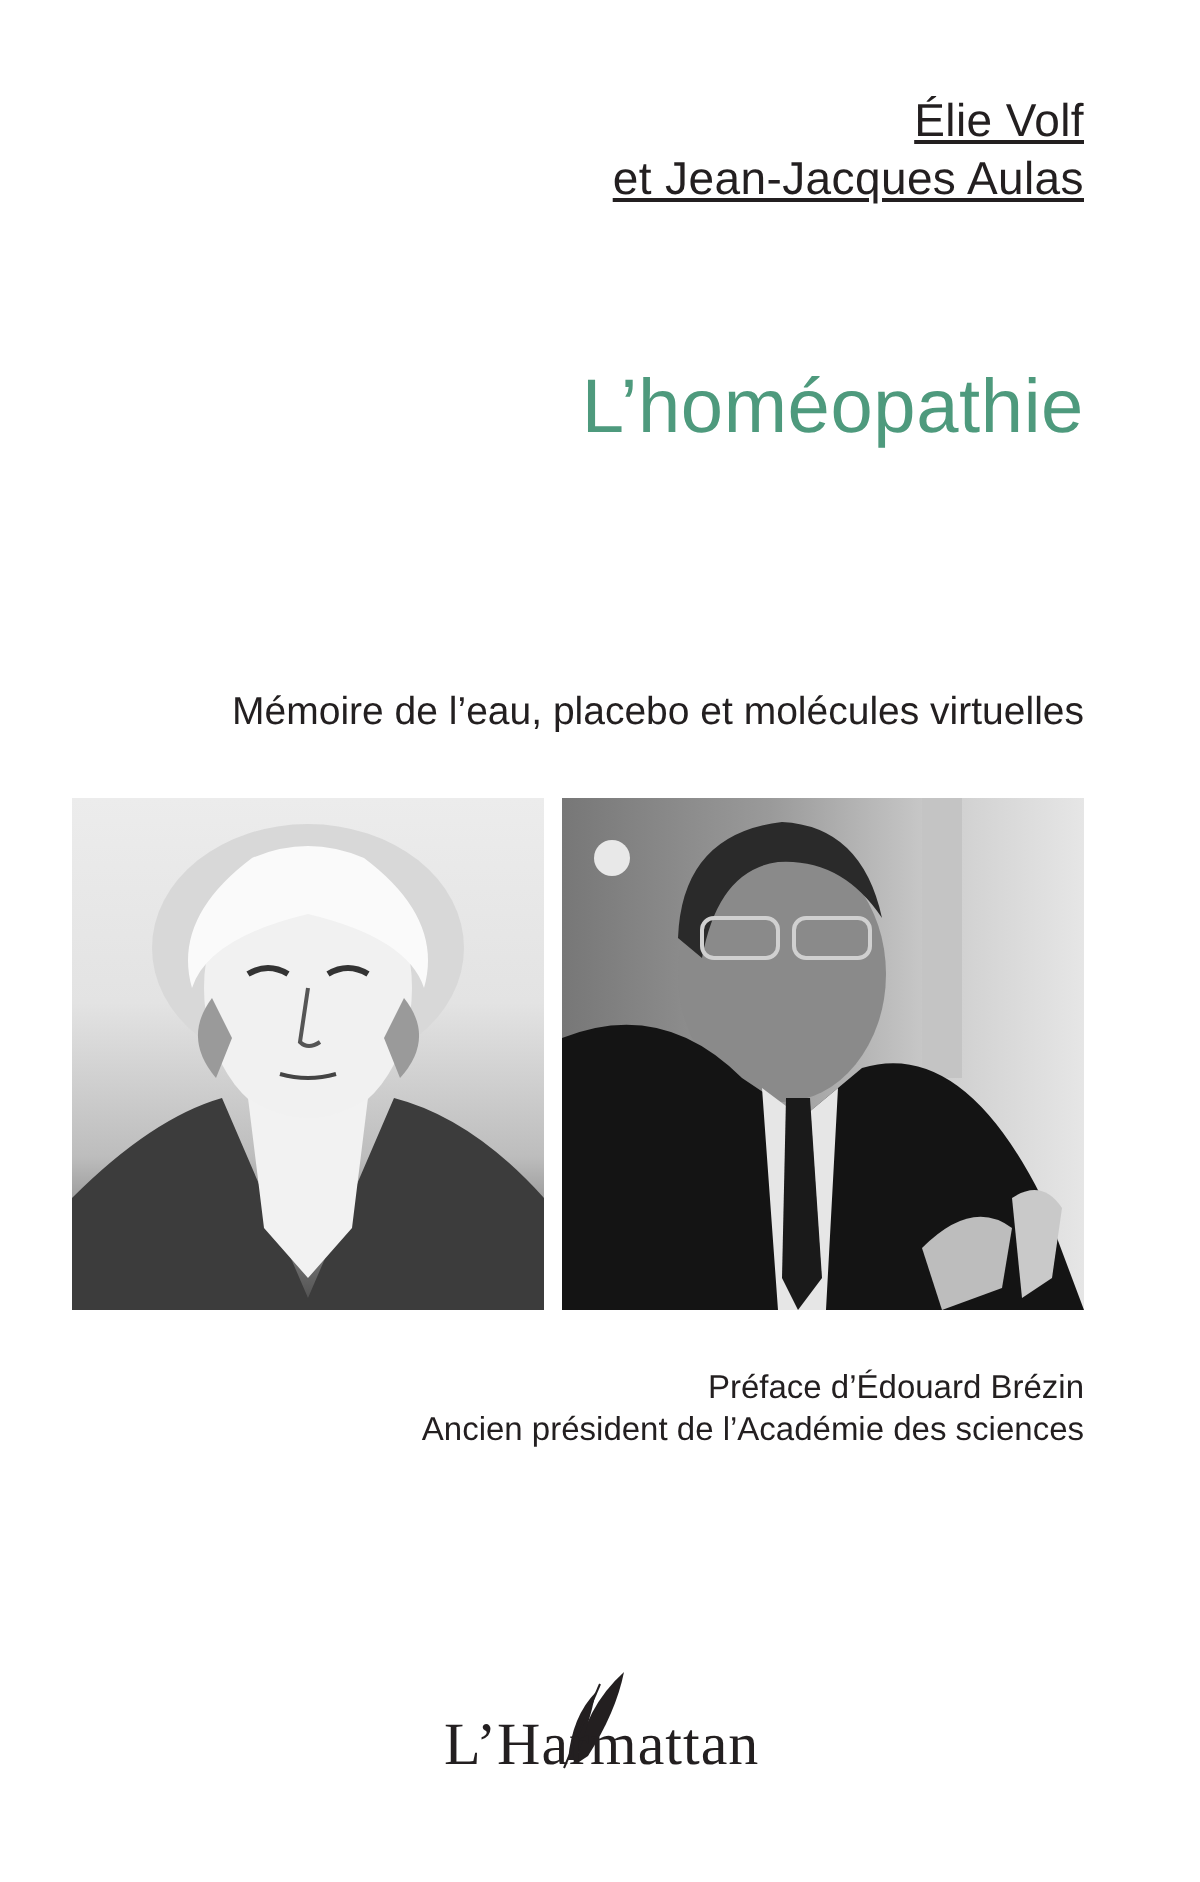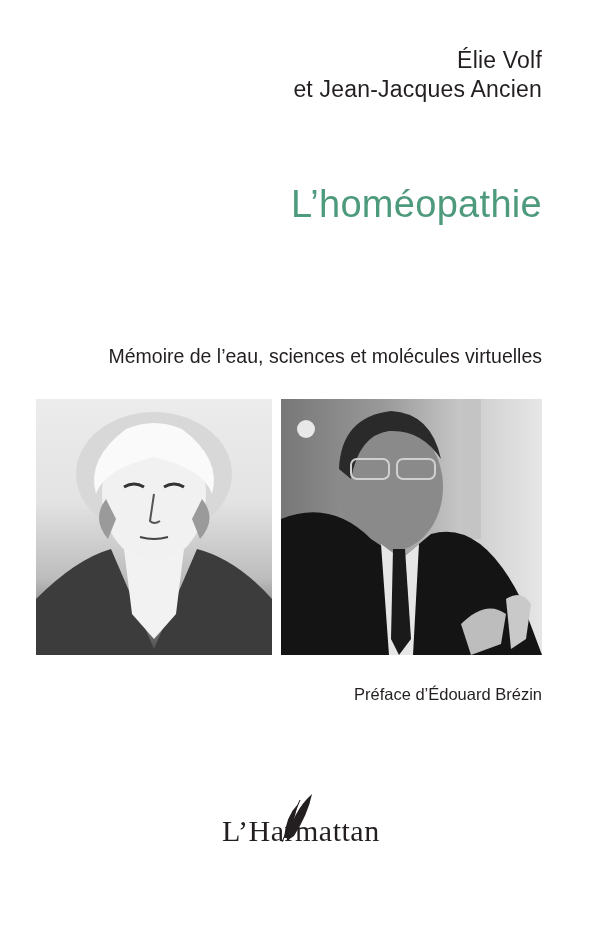--- a/index.html
+++ b/index.html
@@ -1,42 +1,42 @@
 <!DOCTYPE html>
 <html><head>
 <meta charset="utf-8">
 <style>
   html, body { margin:0; padding:0; background:#ffffff; }
   body { width:600px; height:941px; position:relative; overflow:hidden; font-family:"Liberation Sans", sans-serif; }
-  .authors { position:absolute; right:58px; top:46px; text-align:right; color:#231f20; font-size:23px; line-height:29px; letter-spacing:0.2px; }
+  .authors { position:absolute; right:58px; top:46px; text-align:right; color:#231f20; font-size:23px; line-height:29px; letter-spacing:0.2px;text-decoration:underline; }
   .title { position:absolute; right:58px; top:178px; text-align:right; font-weight:normal; font-size:38px; line-height:52px; letter-spacing:0.3px; }
   .subtitle { position:absolute; right:58px; top:343px; text-align:right; color:#231f20; font-size:19.5px; line-height:26px; }
   .photo { position:absolute; top:399px; height:256px; overflow:hidden; }
   .photo-left { left:36px; width:236px; background:linear-gradient(180deg,#ececec 0%,#e3e3e3 40%,#bdbdbd 70%,#4a4a4a 100%); }
   .photo-right { left:281px; width:261px; background:linear-gradient(90deg,#777 0%,#9a9a9a 40%,#d0d0d0 75%,#e6e6e6 100%); }
   .photo svg { position:absolute; left:0; top:0; }
   .preface { position:absolute; right:58px; top:684px; text-align:right; color:#231f20; font-size:16.5px; line-height:21px; }
-  .logo { position:absolute; left:222px; top:792px; width:170px; height:60px; }
+  .logo { position:absolute; left:222px; top:834px; width:170px; height:60px; }
   .logo-text { position:absolute; left:0; top:22px; font-family:"Liberation Serif", serif; font-size:30px; color:#231f20; letter-spacing:0.5px; }
 </style>
 </head>
 <body>
 
 <div>
 
   <div class="authors">
     <div>Élie Volf</div>
-    <div>et Jean-Jacques Ancien</div>
+    <div>et Jean-Jacques Aulas</div>
   </div>
 
   <div class="title" style="color:#4e9a7d">
     <div>L’homéopathie</div>
   </div>
 
-  <div class="subtitle">Mémoire de l’eau, sciences et molécules virtuelles</div>
+  <div class="subtitle">Mémoire de l’eau, placebo et molécules virtuelles</div>
 
   <div class="photo photo-left" aria-label="Portrait engraving of Samuel Hahnemann">
     <svg width="236" height="256" viewBox="0 0 236 256">
       <ellipse cx="118" cy="75" rx="78" ry="62" fill="#d8d8d8"></ellipse>
       <ellipse cx="118" cy="95" rx="52" ry="68" fill="#f1f1f1"></ellipse>
       <path d="M60 95 Q50 60 90 30 Q118 18 146 30 Q186 60 176 95 Q168 70 118 58 Q68 70 60 95Z" fill="#fafafa"></path>
       <path d="M70 100 Q55 120 72 140 L80 120Z" fill="#9a9a9a"></path>
       <path d="M166 100 Q182 120 164 140 L156 120Z" fill="#9a9a9a"></path>
       <path d="M88 88 Q98 82 108 88" stroke="#333" stroke-width="3" fill="none"></path>
       <path d="M128 88 Q138 82 148 88" stroke="#333" stroke-width="3" fill="none"></path>
@@ -59,20 +59,21 @@
       <path d="M0 256 L0 120 Q50 100 90 140 L120 160 L150 135 Q200 120 240 200 L261 256Z" fill="#141414"></path>
       <path d="M100 145 L120 160 L138 145 L132 256 L108 256Z" fill="#e6e6e6"></path>
       <path d="M112 150 L124 150 L130 240 L118 256 L110 240Z" fill="#1a1a1a"></path>
       <path d="M180 225 Q205 200 225 215 L220 245 L190 256Z" fill="#bdbdbd"></path>
       <path d="M225 200 Q240 190 250 205 L245 240 L230 250Z" fill="#c9c9c9"></path>
     </svg>
   </div>
 
   <div class="preface">
     <div>Préface d’Édouard Brézin</div>
+    <div>Ancien président de l’Académie des sciences</div>
   </div>
 
   <div class="logo">
     <svg width="100" height="60" viewBox="0 0 100 60" style="position:absolute;left:0;top:0;">
       <path d="M66 48 Q70 20 90 2 Q86 22 72 44Z" fill="#231f20"></path>
       <path d="M62 46 Q64 24 76 12 Q72 30 66 46Z" fill="#231f20"></path>
       <line x1="60" y1="50" x2="78" y2="8" stroke="#231f20" stroke-width="1"></line>
     </svg>
     <div class="logo-text">L’Harmattan</div>
   </div>

